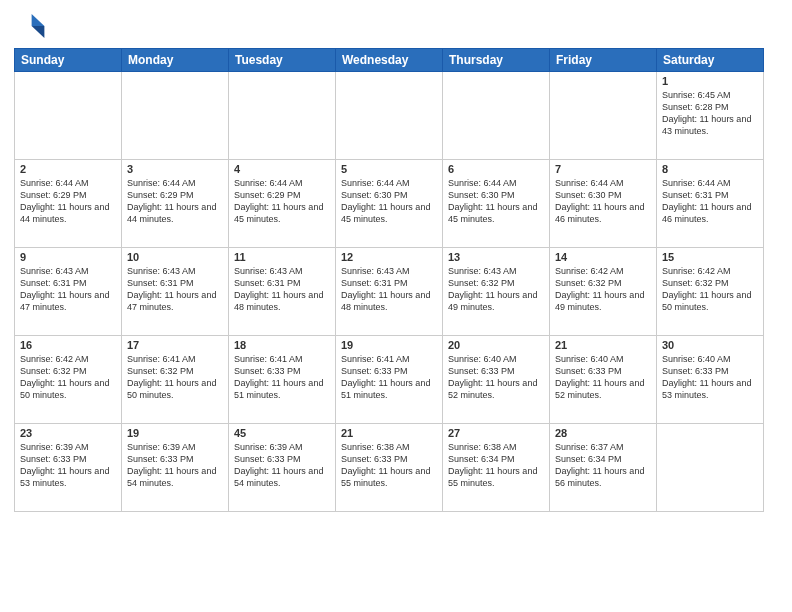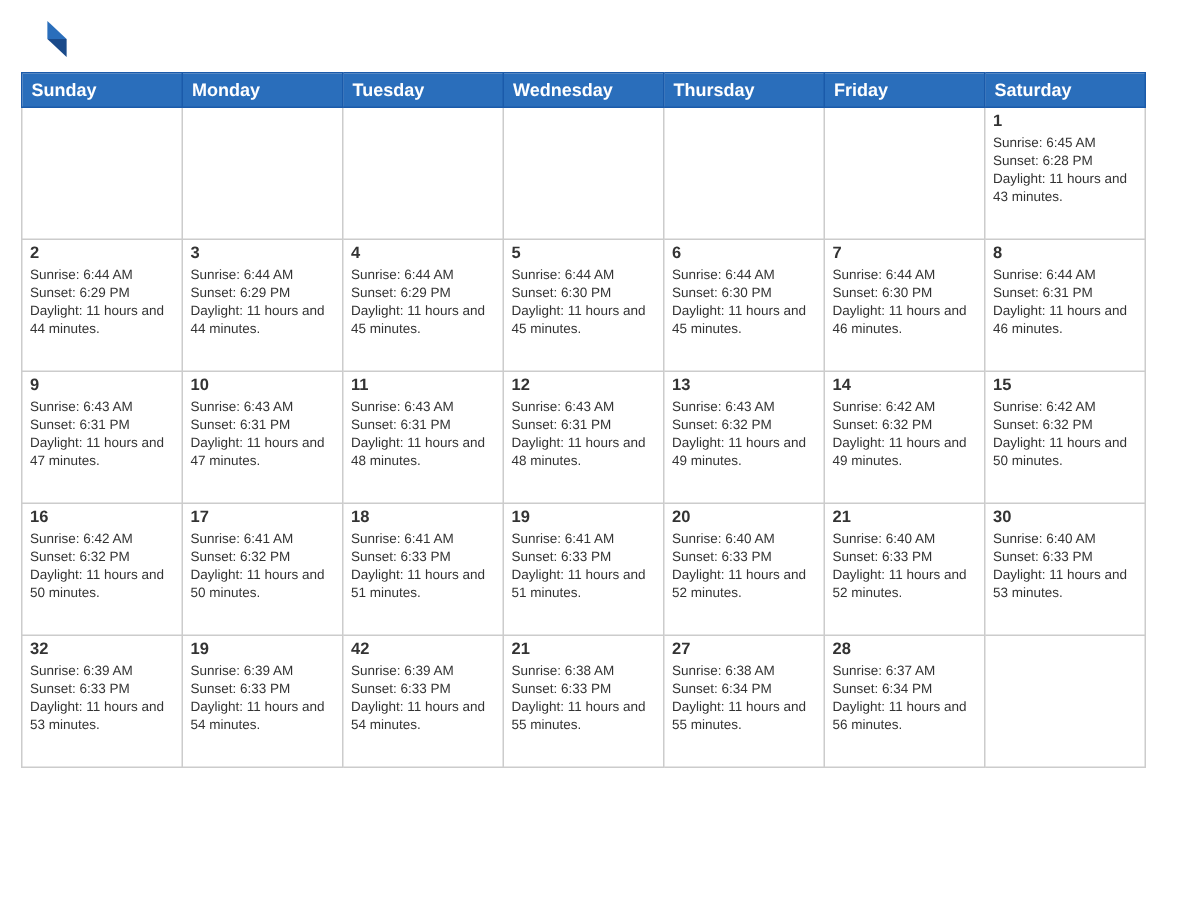--- a/index.html
+++ b/index.html
@@ -271,33 +271,33 @@
           </td>
           <td>
             <span class="day-num">30</span>
             <div class="cell-info" style="white-space: pre-line;">Sunrise: 6:40 AM
 Sunset: 6:33 PM
 Daylight: 11 hours and 53 minutes.</div>
           </td>
         </tr>
         <tr>
           <td>
-            <span class="day-num">32</span>
+            <span class="day-num">23</span>
             <div class="cell-info" style="white-space: pre-line;">Sunrise: 6:39 AM
 Sunset: 6:33 PM
 Daylight: 11 hours and 53 minutes.</div>
           </td>
           <td>
             <span class="day-num">19</span>
             <div class="cell-info" style="white-space: pre-line;">Sunrise: 6:39 AM
 Sunset: 6:33 PM
 Daylight: 11 hours and 54 minutes.</div>
           </td>
           <td>
-            <span class="day-num">42</span>
+            <span class="day-num">45</span>
             <div class="cell-info" style="white-space: pre-line;">Sunrise: 6:39 AM
 Sunset: 6:33 PM
 Daylight: 11 hours and 54 minutes.</div>
           </td>
           <td>
             <span class="day-num">21</span>
             <div class="cell-info" style="white-space: pre-line;">Sunrise: 6:38 AM
 Sunset: 6:33 PM
 Daylight: 11 hours and 55 minutes.</div>
           </td>

